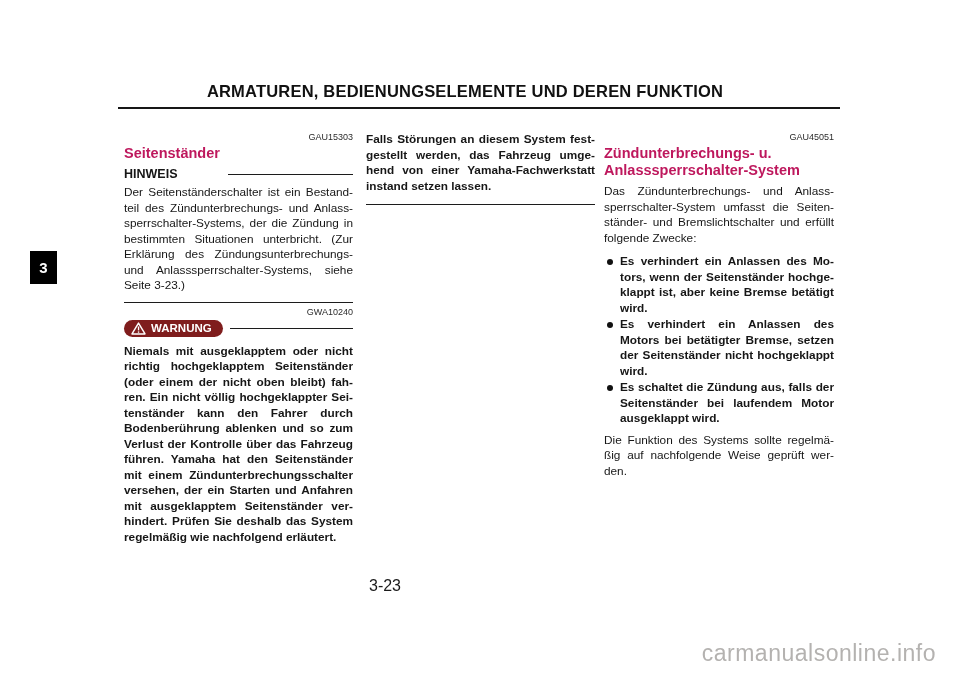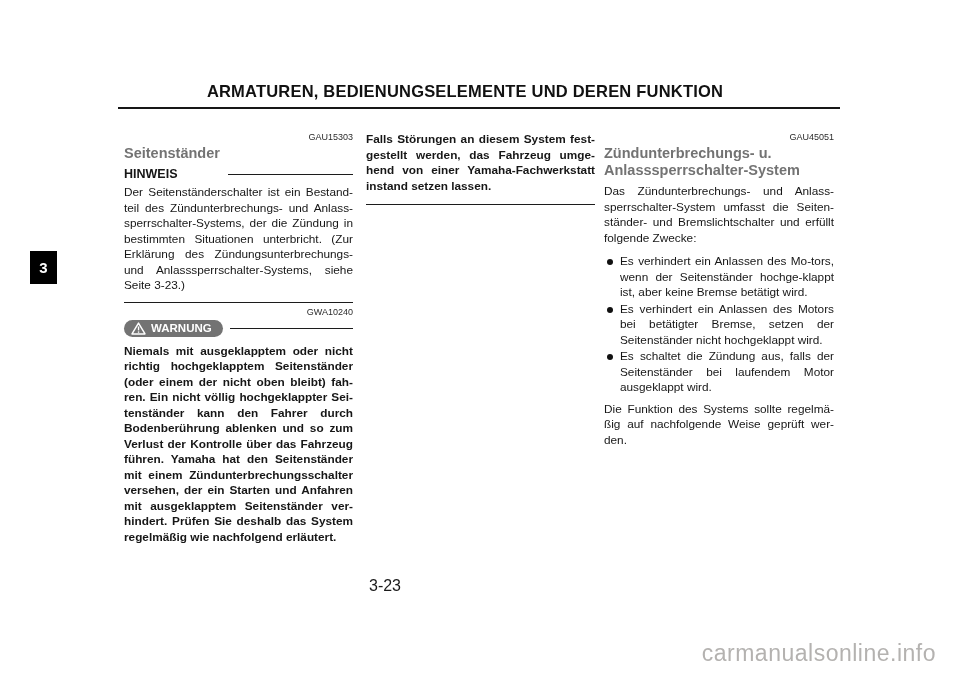--- a/index.html
+++ b/index.html
@@ -25,38 +25,38 @@
     font-weight:700; font-size:15px;
   }
   .col { position:absolute; top:132px; }
   .col1 { left:124px; width:229px; }
   .col2 { left:366px; width:229px; }
   .col3 { left:604px; width:230px; }
   .code {
     text-align:right; font-size:9px; color:#2b2b2b; margin-bottom:2px; line-height:11px;
   }
   .heading {
-    font-size:14.5px; font-weight:700; line-height:17px; margin:1px 0 5px; color:#737373;
+    font-size:14.5px; font-weight:700; line-height:17px; margin:1px 0 5px; color:#be185d;
   }
   .body {
     font-size:11.8px; line-height:15.5px; text-align:justify; margin-bottom:8px;
   }
   .bold { font-weight:700; }
   .hinweis-row { display:flex; align-items:center; margin:4px 0 4px;gap:44px; }
   .hinweis-label { font-weight:700; font-size:12.5px; white-space:nowrap; }
   .rule-fill { flex:1; border-top:1.5px solid #1c1c1c; margin-left:7px; }
   .end-rule { border-top:1px solid #1c1c1c; margin:2px 0 4px; }
   .warning-row { display:flex; align-items:center; margin:2px 0 7px; }
   .warning-badge {
-    background:#737373; color:#fff; border-radius:10px;
+    background:#7f1d1d; color:#fff; border-radius:10px;
     display:inline-flex; align-items:center; gap:5px;
     padding:2px 11px 2px 7px; font-weight:700; font-size:11.5px; white-space:nowrap;
   }
   .warn-icon { display:block; }
-  .bullets { list-style:none; margin:0 0 6px 0; }
+  .bullets { list-style:none; margin:0 0 6px 0;font-weight:bold; }
   .bullets li {
     position:relative; padding-left:16px; font-size:11.8px; line-height:15.5px;
     text-align:justify; margin-bottom:1px;
   }
   .dot {
     position:absolute; left:3px; top:5px; width:6px; height:6px;
     background:#111; border-radius:50%;
   }
   .col2-rule { margin-top:10px; }
   .page-number {

